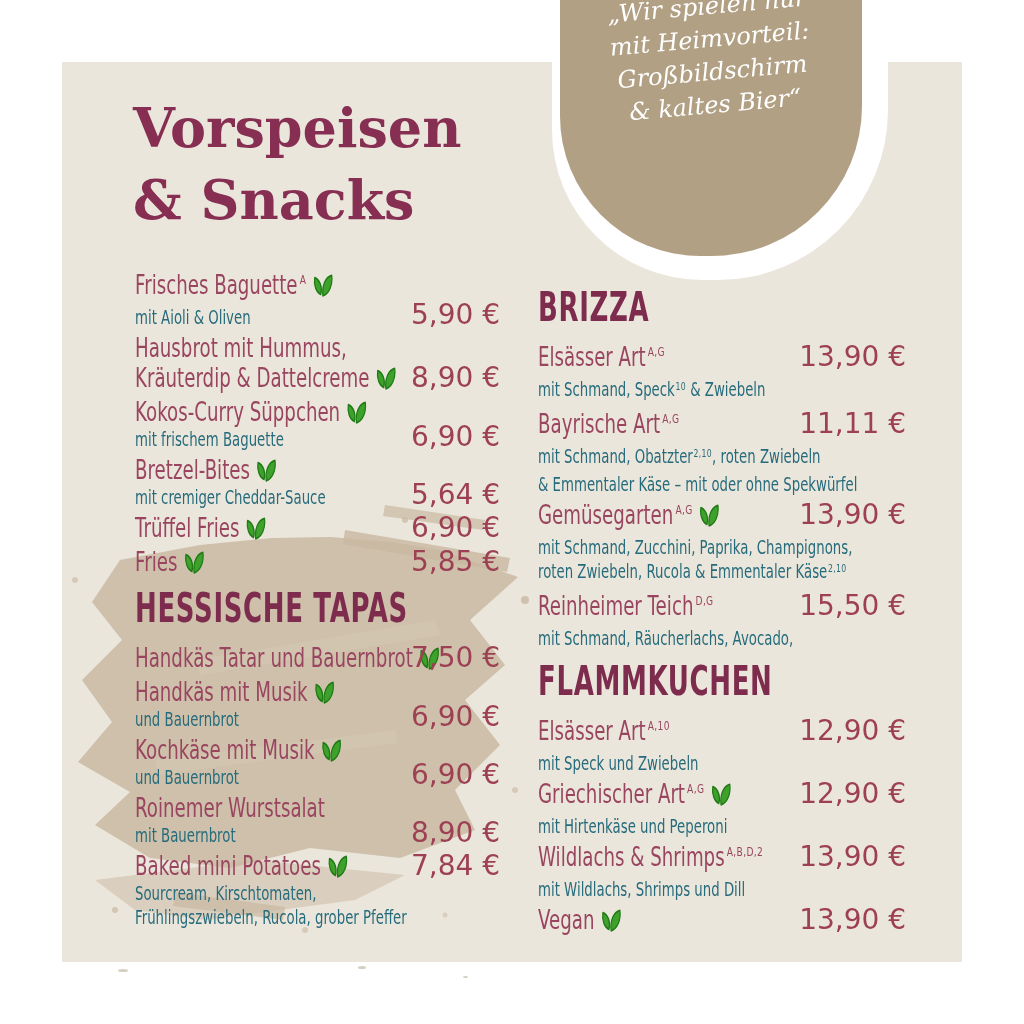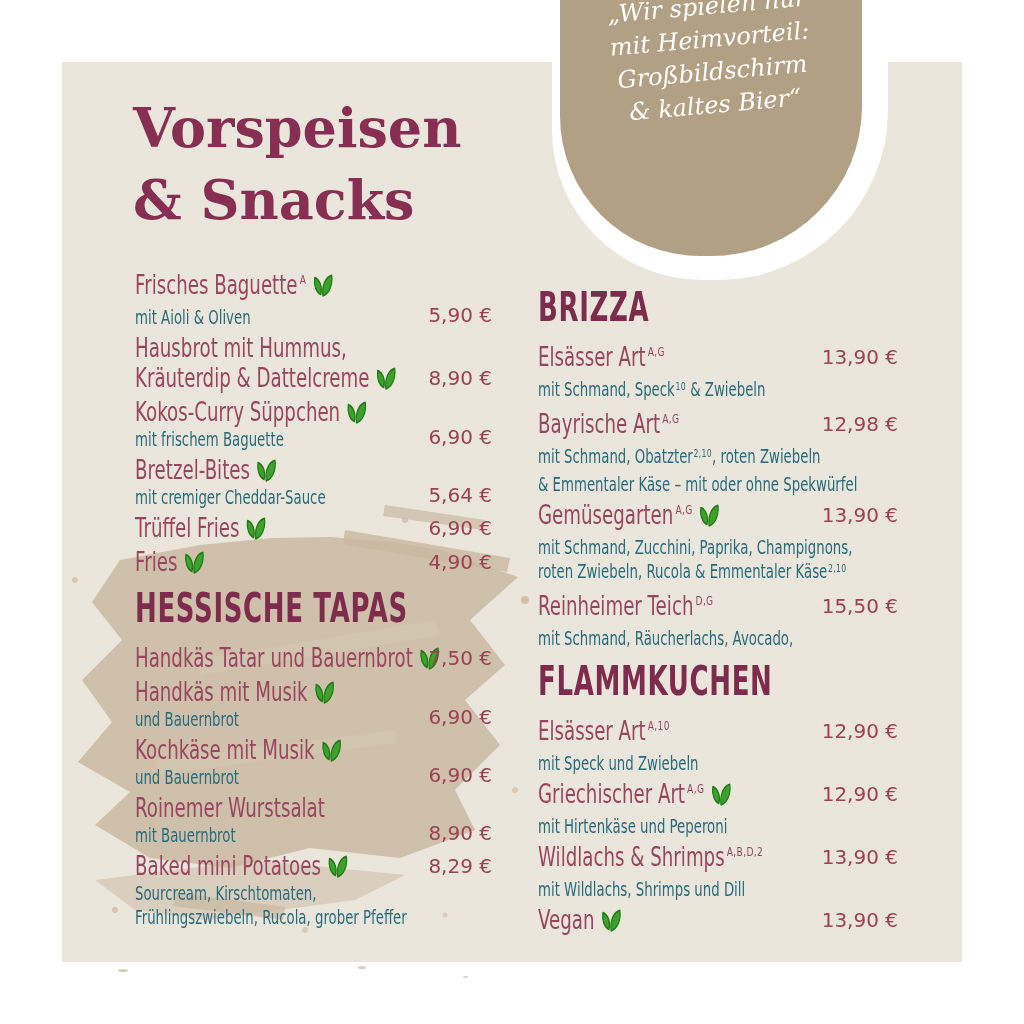--- a/index.html
+++ b/index.html
@@ -29,21 +29,21 @@
   .menu-section:not(:first-child){margin-top:12px;}
   .section-heading{color:#7e2c4d;font-weight:bold;font-size:40px;line-height:38px;
     letter-spacing:1px;transform:scaleX(0.65);transform-origin:0 50%;
     white-space:nowrap;margin:0 0 16px 0;}
 
   .menu-item{margin-bottom:4px;}
   .row{position:relative;white-space:nowrap;}
   .row.name{line-height:30px;font-size:26px;color:#9a4560;}
   .row.desc{line-height:24px;font-size:19px;color:#266b7c;}
   .line-content{display:inline-block;transform:scaleX(0.7);transform-origin:0 0;white-space:nowrap;}
-  .price{position:absolute;right:8px;top:0;color:#9d4054;font-size:20px;line-height:30px;}
+  .price{position:absolute;right:0;top:0;color:#9d4054;font-size:28px;line-height:30px;}
   .row.desc .price{line-height:24px;top:-2px;}
   .sup{position:relative;font-size:13px;top:-10px;margin-left:3px;letter-spacing:0.5px;}
   .row.desc .sup{font-size:11px;top:-6px;margin-left:1px;}
 
   .leaf{display:inline-block;width:30px;height:26px;margin-left:8px;vertical-align:-4px;}
   .leaf path{fill:#3ea12b;stroke:#1f7a15;stroke-width:2;stroke-linejoin:round;}
 
   .speck{position:absolute;background:#d5cfc2;border-radius:50%;z-index:1;}
 </style>
 </head>
@@ -121,21 +121,21 @@
         <div class="menu-item">
           <div class="row name"><span class="line-content"><span>Trüffel Fries</span><svg class="leaf" viewBox="0 0 34 30">
                 <path d="M14 26 C6.5 23.5 2 15.5 4 6.5 C12.5 9 17 17 14 26 Z"></path>
                 <path d="M17.5 27.5 C15.5 16 21.5 6 32 4 C34 15 28 25 17.5 27.5 Z"></path>
               </svg></span><span class="price">6,90 €</span></div>
         </div>
         <div class="menu-item">
           <div class="row name"><span class="line-content"><span>Fries</span><svg class="leaf" viewBox="0 0 34 30">
                 <path d="M14 26 C6.5 23.5 2 15.5 4 6.5 C12.5 9 17 17 14 26 Z"></path>
                 <path d="M17.5 27.5 C15.5 16 21.5 6 32 4 C34 15 28 25 17.5 27.5 Z"></path>
-              </svg></span><span class="price">4,90 €</span></div>
+              </svg></span><span class="price">5,85 €</span></div>
         </div>
       </div>
       <div class="menu-section">
         <div class="section-heading">HESSISCHE TAPAS</div>
         <div class="menu-item">
           <div class="row name"><span class="line-content"><span>Handkäs Tatar und Bauernbrot</span><svg class="leaf" viewBox="0 0 34 30">
                 <path d="M14 26 C6.5 23.5 2 15.5 4 6.5 C12.5 9 17 17 14 26 Z"></path>
                 <path d="M17.5 27.5 C15.5 16 21.5 6 32 4 C34 15 28 25 17.5 27.5 Z"></path>
               </svg></span><span class="price">7,50 €</span></div>
         </div>
@@ -154,35 +154,35 @@
           <div class="row desc"><span class="line-content"><span>und Bauernbrot</span></span><span class="price">6,90 €</span></div>
         </div>
         <div class="menu-item">
           <div class="row name"><span class="line-content"><span>Roinemer Wurstsalat</span></span></div>
           <div class="row desc"><span class="line-content"><span>mit Bauernbrot</span></span><span class="price">8,90 €</span></div>
         </div>
         <div class="menu-item">
           <div class="row name"><span class="line-content"><span>Baked mini Potatoes</span><svg class="leaf" viewBox="0 0 34 30">
                 <path d="M14 26 C6.5 23.5 2 15.5 4 6.5 C12.5 9 17 17 14 26 Z"></path>
                 <path d="M17.5 27.5 C15.5 16 21.5 6 32 4 C34 15 28 25 17.5 27.5 Z"></path>
-              </svg></span><span class="price">8,29 €</span></div>
+              </svg></span><span class="price">7,84 €</span></div>
           <div class="row desc"><span class="line-content"><span>Sourcream, Kirschtomaten,</span></span></div>
           <div class="row desc"><span class="line-content"><span>Frühlingszwiebeln, Rucola, grober Pfeffer</span></span></div>
         </div>
       </div>
     </div>
   <div class="col col-right" id="col-right">
       <div class="menu-section">
         <div class="section-heading">BRIZZA</div>
         <div class="menu-item">
           <div class="row name"><span class="line-content"><span>Elsässer Art</span><span class="sup">A,G</span></span><span class="price">13,90 €</span></div>
           <div class="row desc"><span class="line-content"><span>mit Schmand, Speck</span><span class="sup">10</span><span> &amp; Zwiebeln</span></span></div>
         </div>
         <div class="menu-item">
-          <div class="row name"><span class="line-content"><span>Bayrische Art</span><span class="sup">A,G</span></span><span class="price">12,98 €</span></div>
+          <div class="row name"><span class="line-content"><span>Bayrische Art</span><span class="sup">A,G</span></span><span class="price">11,11 €</span></div>
           <div class="row desc"><span class="line-content"><span>mit Schmand, Obatzter</span><span class="sup">2,10</span><span>, roten Zwiebeln</span></span></div>
           <div class="row desc"><span class="line-content"><span>&amp; Emmentaler Käse – mit oder ohne Spekwürfel</span></span></div>
         </div>
         <div class="menu-item">
           <div class="row name"><span class="line-content"><span>Gemüsegarten</span><span class="sup">A,G</span><svg class="leaf" viewBox="0 0 34 30">
                 <path d="M14 26 C6.5 23.5 2 15.5 4 6.5 C12.5 9 17 17 14 26 Z"></path>
                 <path d="M17.5 27.5 C15.5 16 21.5 6 32 4 C34 15 28 25 17.5 27.5 Z"></path>
               </svg></span><span class="price">13,90 €</span></div>
           <div class="row desc"><span class="line-content"><span>mit Schmand, Zucchini, Paprika, Champignons,</span></span></div>
           <div class="row desc"><span class="line-content"><span>roten Zwiebeln, Rucola &amp; Emmentaler Käse</span><span class="sup">2,10</span></span></div>

